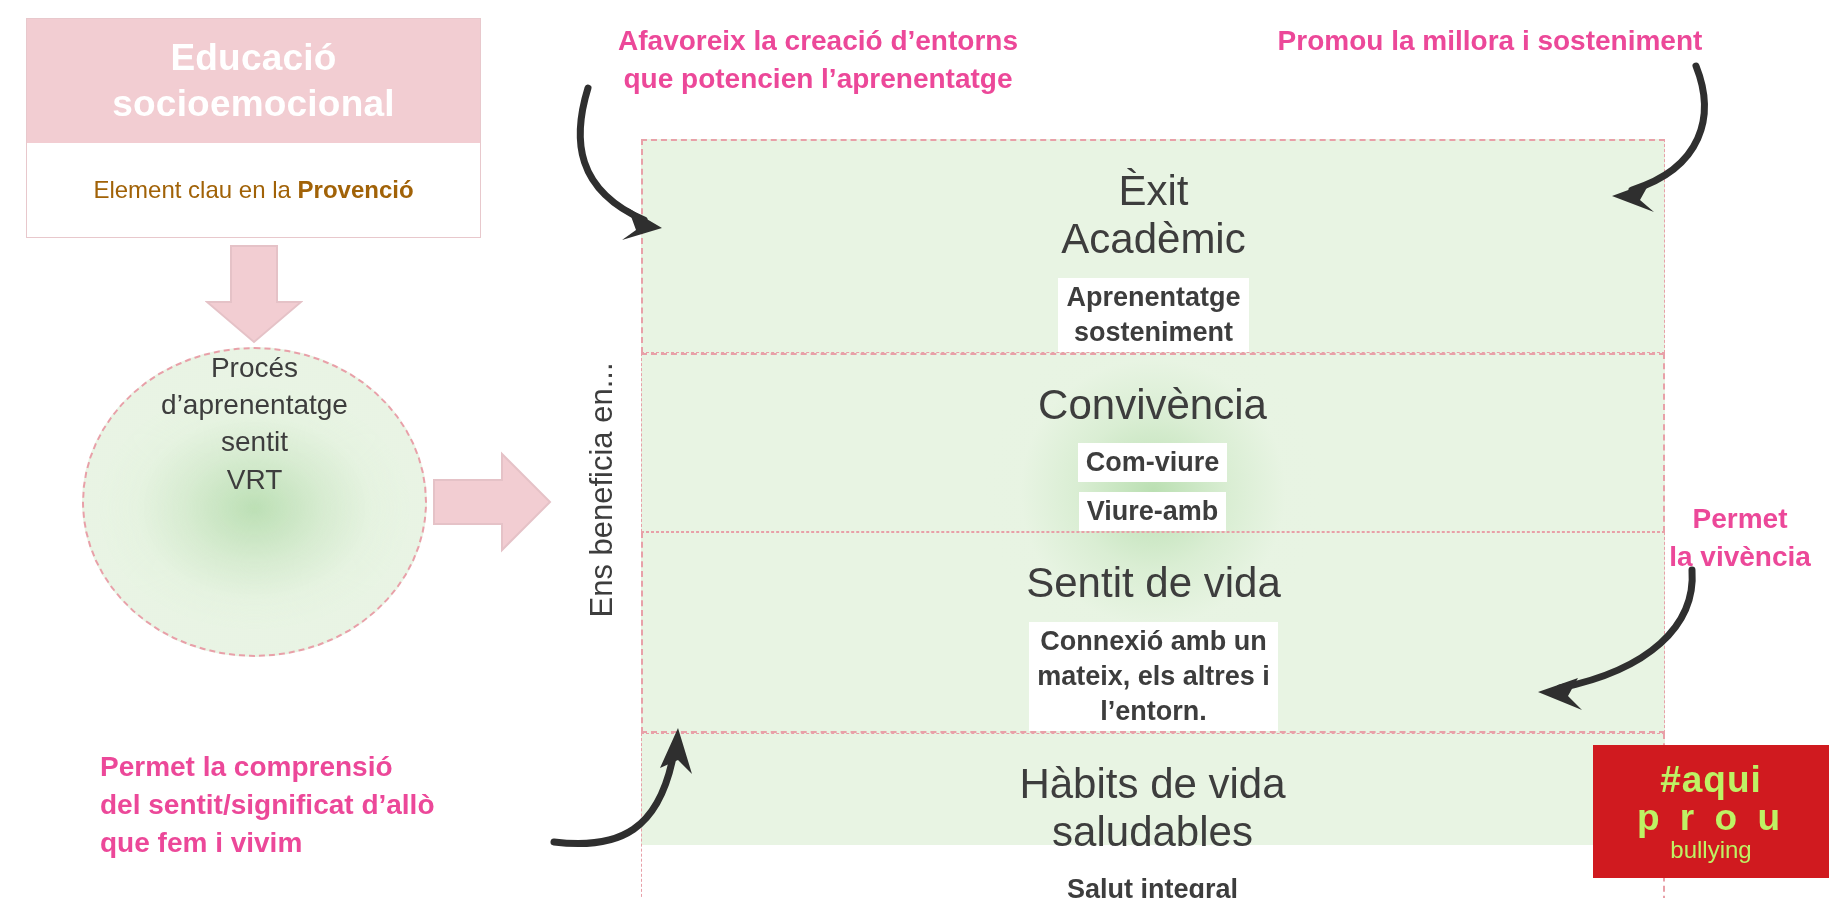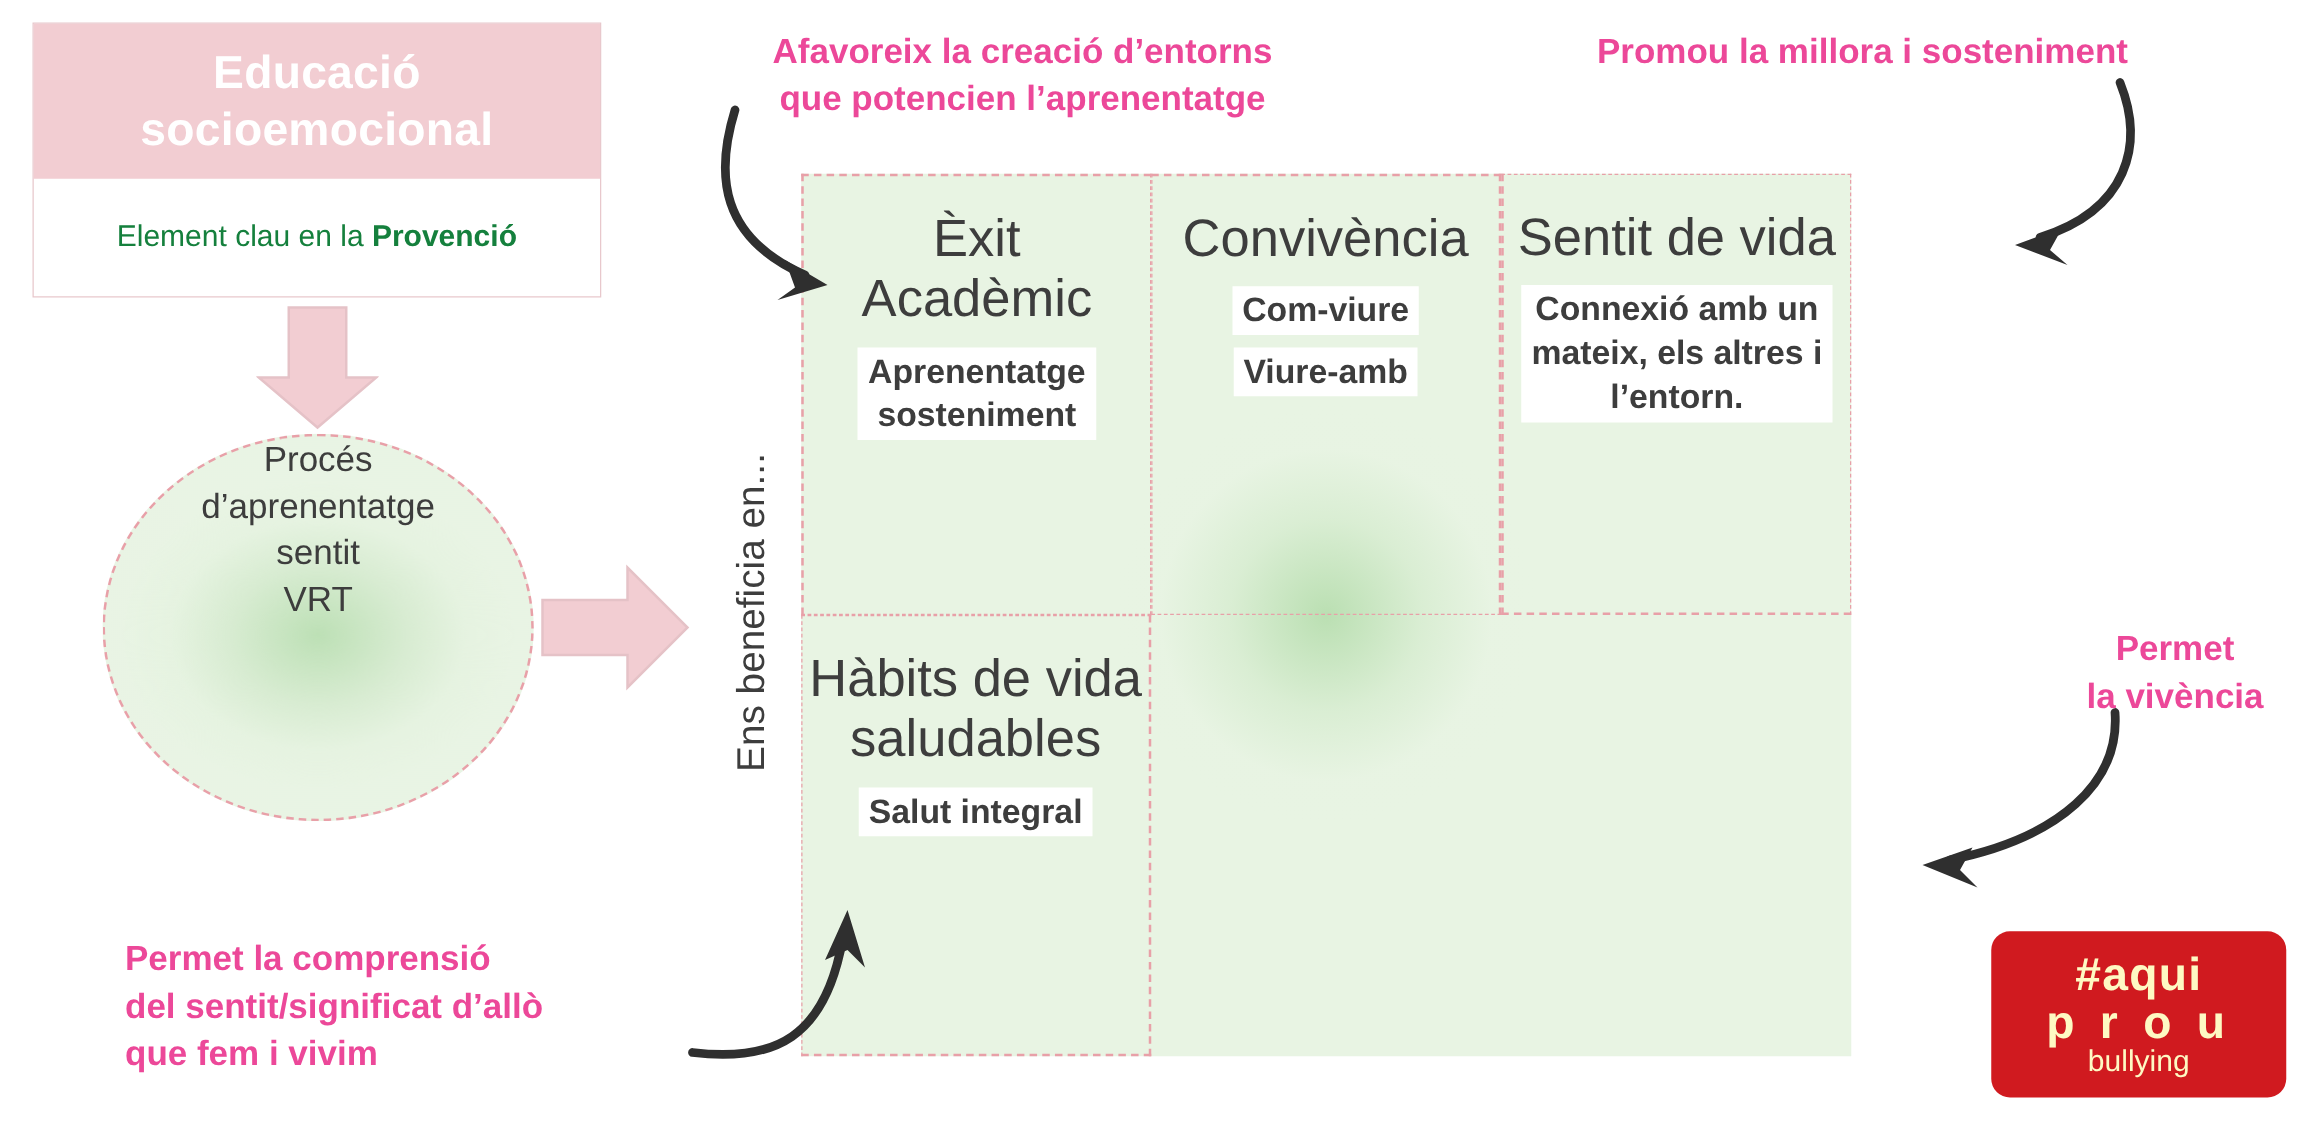--- a/index.html
+++ b/index.html
@@ -52,21 +52,21 @@
   }
   #edu-card-body {
     height: 94px;
     display: flex;
     align-items: center;
     justify-content: center;
     padding: 0 12px;
     box-sizing: border-box;
   }
   #edu-card-body span {
-    color: #15803d;
+    color: #a16207;
     font-size: 24px;
     text-align: center;
   }
   #edu-card-body b { font-weight: bold; }
 
   
   #down-arrow {
     position: absolute;
     left: 205px;
     top: 244px;
@@ -124,24 +124,24 @@
     white-space: nowrap;
     font-size: 31px;
     color: #3d3d3d;
   }
 
   
   #quadrants {
     position: absolute;
     left: 641px;
     top: 139px;
-    width: 840px;
+    width: 1024px;
     height: 706px;
     display: grid;
-    grid-template-columns: 1fr 1fr 1fr;
+    grid-template-columns: 1fr;
     grid-template-rows: 1fr 1fr;
     background:
       radial-gradient(circle 170px at 50% 50%, rgba(118,192,105,0.40) 0%, rgba(160,212,148,0.20) 45%, rgba(228,243,223,0.05) 78%, rgba(232,244,227,0) 100%),
       #e8f4e3;
   }
   .quad {
     position: relative;
     border: 2px dashed #e8a0a8;
     box-sizing: border-box;
     display: flex;
@@ -228,22 +228,21 @@
     position: absolute;
     left: 1593px;
     top: 745px;
     width: 236px;
     height: 133px;
     background: #d01a1f;
     display: flex;
     flex-direction: column;
     align-items: center;
     justify-content: center;
-    color: #fef9c3;
-    border-radius: 15px;
+    color: #bef264;
   }
   #logo-line1 {
     font-size: 37px;
     font-weight: bold;
     line-height: 1.02;
     letter-spacing: 1px;
   }
   #logo-line2 {
     font-size: 37px;
     font-weight: bold;

